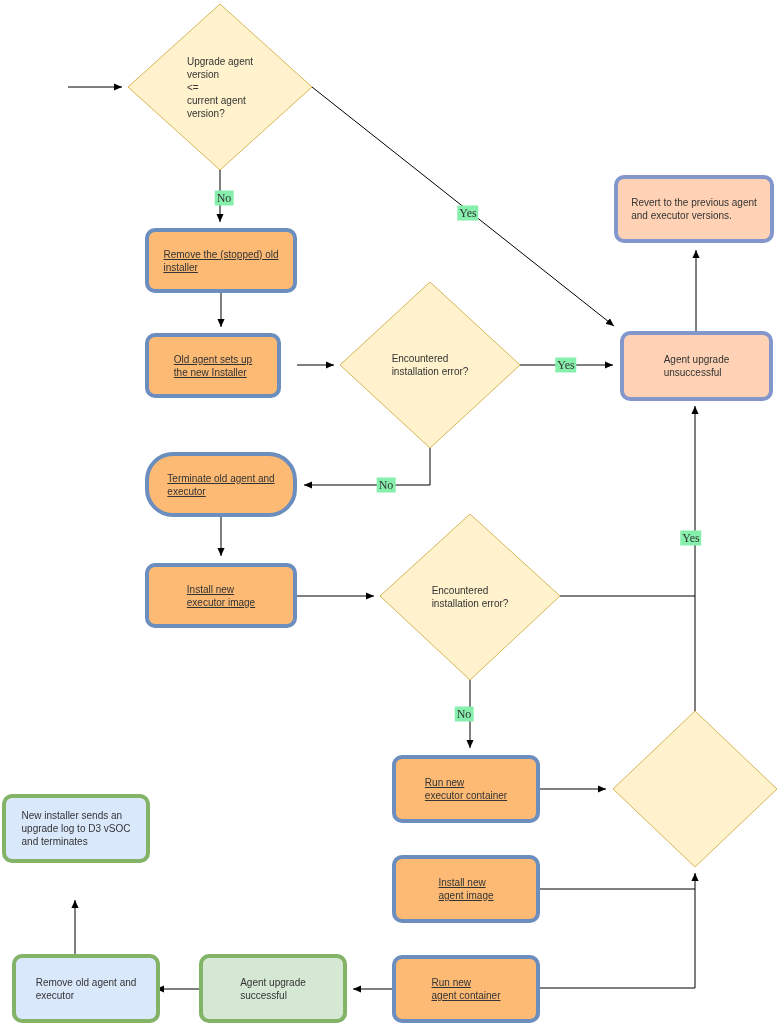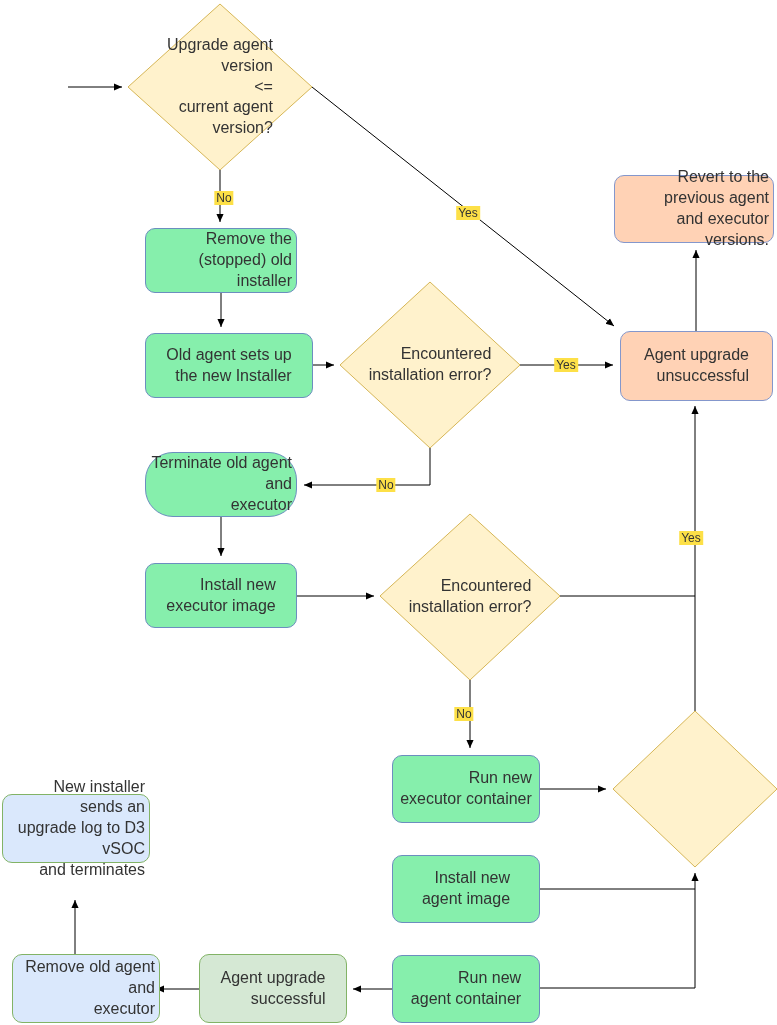--- a/index.html
+++ b/index.html
@@ -3,33 +3,33 @@
 <meta charset="utf-8">
 <style>
   html,body{margin:0;padding:0;background:#ffffff;}
   #canvas{
     position:relative;width:777px;height:1025px;background:#ffffff;overflow:hidden;
     font-family:"Liberation Sans",sans-serif;
   }
   #edge-layer{position:absolute;left:0;top:0;}
   .node{
     position:absolute;display:flex;align-items:center;justify-content:center;
-    text-align:right;font-size:16px;color:#333;line-height:1.3;
+    text-align:left;font-size:10px;color:#333;line-height:1.3;
     white-space:pre-line;box-sizing:border-box;
   }
-  .box{border:1px solid #6d28d9;border-radius:10px;background:#DAE8FC;padding:2px 4px;}
-  .c-blue{background:#86efac;border-color:#6C8EBF;}
+  .box{border:4px solid #6d28d9;border-radius:10px;background:#DAE8FC;padding:2px 4px;}
+  .c-blue{background:#fdba74;border-color:#6C8EBF;text-decoration:underline;}
   .c-fail{background:#FFD2B5;border-color:#8497CC;}
   .c-success{background:#D5E8D4;border-color:#82B366;}
   .c-final{background:#DAE8FC;border-color:#82B366;}
   .diamond-label{background:transparent;border:none;}
   .edge-label{
     position:absolute;transform:translate(-50%,-50%);
-    background:#fde047;padding:0 2px;font-size:12px;color:#333;
-    font-family:Liberation Sans, sans-serif;
+    background:#86efac;padding:0 2px;font-size:12px;color:#333;
+    font-family:Liberation Serif, serif;
   }
 </style>
 </head>
 <body>
 
 <div id="canvas">
 
   <svg id="edge-layer" width="777" height="1025" viewBox="0 0 777 1025">
     <defs>
       <marker id="arr" viewBox="0 0 10 10" refX="9" refY="5" markerWidth="9" markerHeight="9" orient="auto-start-reverse">
@@ -72,21 +72,21 @@
 &lt;=
 current agent
 version?</div>
   <div class="node diamond-label" style="left:340px;top:282px;width:180px;height:166px;">Encountered
 installation error?</div>
   <div class="node diamond-label" style="left:380px;top:514px;width:180px;height:166px;">Encountered
 installation error?</div>
 
   <div class="node box c-blue" style="left:145px;top:228px;width:152px;height:65px;">Remove the (stopped) old
 installer</div>
-  <div class="node box c-blue" style="left:145px;top:333px;width:168px;height:65px;">Old agent sets up
+  <div class="node box c-blue" style="left:145px;top:333px;width:136px;height:65px;">Old agent sets up
 the new Installer</div>
   <div class="node box c-blue" style="left:145px;top:452px;width:152px;height:65px;border-radius:28px;">Terminate old agent and
 executor</div>
   <div class="node box c-blue" style="left:145px;top:563px;width:152px;height:65px;">Install new
 executor image</div>
   <div class="node box c-blue" style="left:392px;top:755px;width:148px;height:68px;">Run new
 executor container</div>
   <div class="node box c-blue" style="left:392px;top:855px;width:148px;height:68px;">Install new
 agent image</div>
   <div class="node box c-blue" style="left:392px;top:955px;width:148px;height:68px;">Run new

